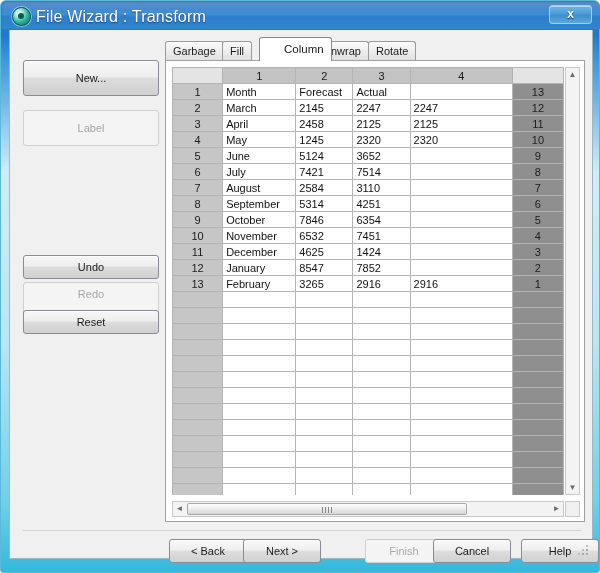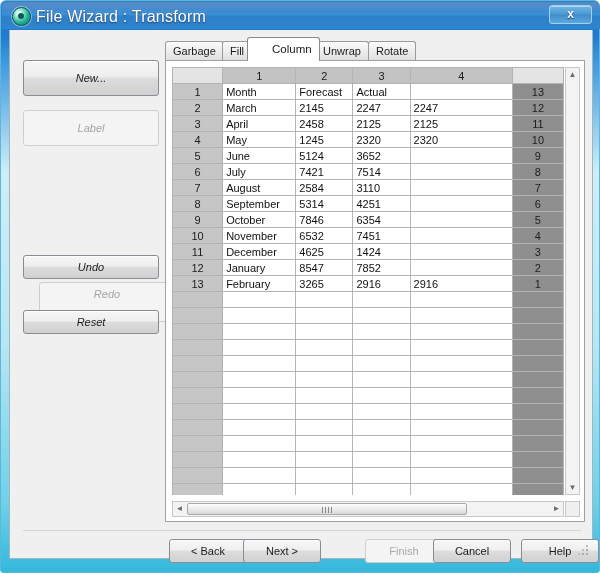--- a/index.html
+++ b/index.html
@@ -64,21 +64,21 @@
   .client{
     position:absolute;left:8px;top:29px;width:584px;height:529px;
     box-sizing:border-box;
     background:#f0f0f0;
     border:1px solid #9bb7c4;
     border-top:none;
   }
 
   
   .side{
-    position:absolute;left:13px;top:30px;width:136px;height:310px;font-style:italic;
+    position:absolute;left:13px;top:30px;width:136px;height:310px;
   }
   .btn{
     box-sizing:border-box;
     display:block;width:136px;height:36px;
     border:1px solid #898c95;
     border-radius:3px;
     background:linear-gradient(180deg,#f6f6f6 0%,#eeeeee 45%,#dcdcdc 52%,#d0d0d0 100%);
     color:#1c1c1c;font-size:11px;font-family:"Liberation Sans", sans-serif;
     text-align:center;line-height:34px;
     box-shadow:inset 0 1px 0 rgba(255,255,255,.85);
@@ -86,21 +86,21 @@
   }
   .btn.disabled{
     border-color:#cfcfcf;
     background:#f4f4f4;
     color:#a6a6a6;
     box-shadow:none;
   }
   .side .sb1{position:absolute;left:0;top:0;}
   .side .sb2{position:absolute;left:0;top:50px;}
   .side .sb3{position:absolute;left:0;top:195px;height:24px;line-height:22px;}
-  .side .sb4{position:absolute;left:16px;top:222px;height:40px;line-height:22px;}
+  .side .sb4{position:absolute;left:0;top:222px;height:40px;line-height:22px;}
   .side .sb5{position:absolute;left:0;top:250px;height:24px;line-height:22px;}
 
   
   .tabstrip{
     position:absolute;left:155px;top:8px;width:420px;height:23px;
   }
   .tab{
     position:absolute;bottom:0;height:20px;
     box-sizing:border-box;
     border:1px solid #9a9a9a;
@@ -272,21 +272,21 @@
       <div class="btn sb1">New...</div>
       <div class="btn sb2 disabled">Label</div>
       <div class="btn sb3">Undo</div>
       <div class="btn sb4 disabled">Redo</div>
       <div class="btn sb5">Reset</div>
     </div>
 
     <div class="tabstrip">
       <div class="tab" style="left:0;">Garbage</div>
       <div class="tab" style="left:57px;">Fill</div>
-      <div class="tab active" style="left:82px;padding-left:24px;">Column</div>
+      <div class="tab active" style="left:94px;padding-left:24px;">Column</div>
       <div class="tab" style="left:150px;">Unwrap</div>
       <div class="tab" style="left:203px;">Rotate</div>
     </div>
 
     <div class="tablepanel">
       <div class="gridwrap">
 
         <div class="gridscroll">
           <table class="grid">
             <colgroup>

